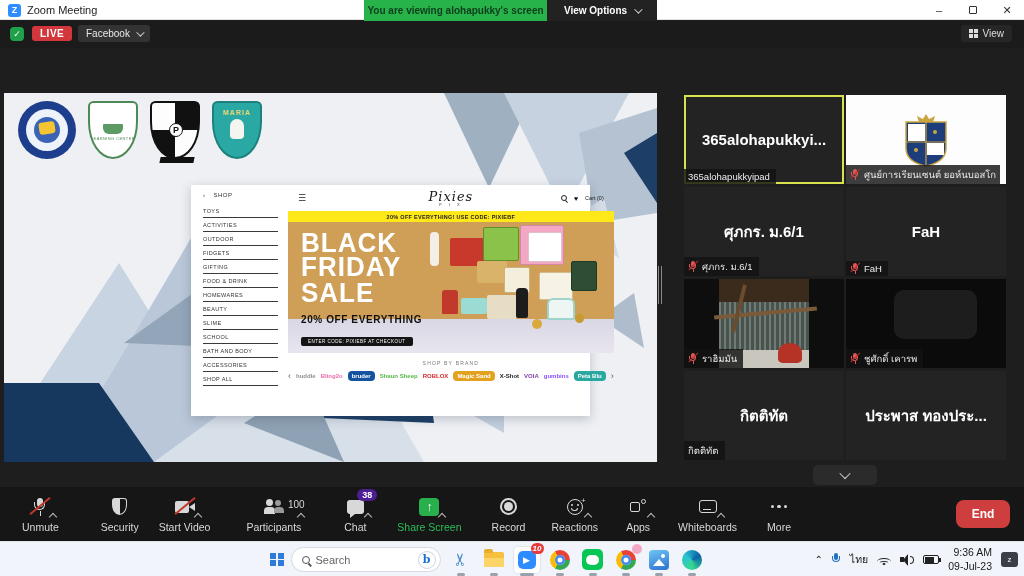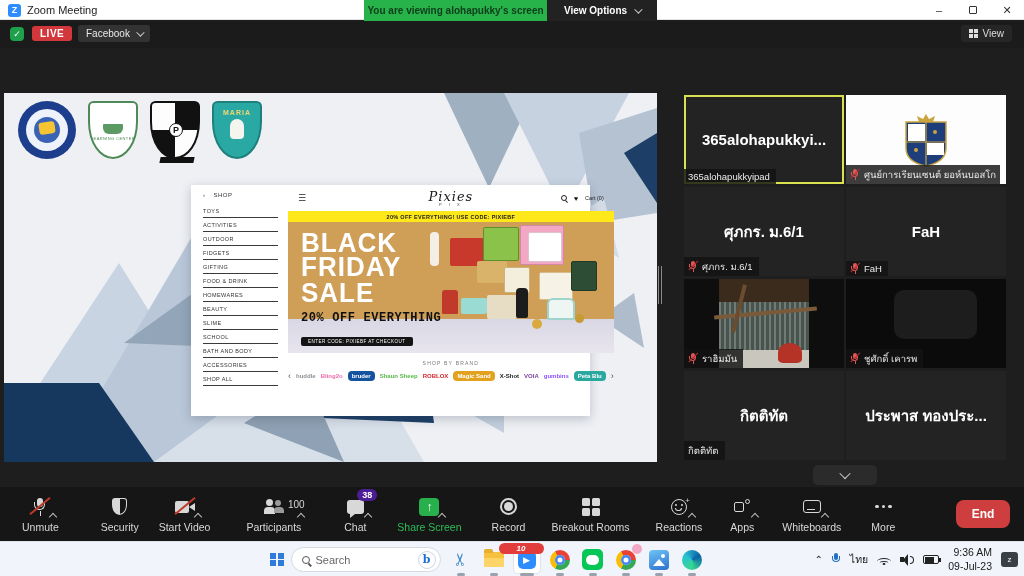--- a/index.html
+++ b/index.html
@@ -66,21 +66,21 @@
   .hdr-icons { margin-left:auto; display:flex; align-items:center; gap:7px; z-index:2; }
   .search-mini { width:6px; height:6px; border:1px solid #222; border-radius:50%; position:relative; }
   .search-mini::after { content:""; position:absolute; right:-2px; bottom:-2px; width:3px; height:1px; background:#222; transform:rotate(45deg); }
   .heart-mini { font-size:7px; color:#111; }
   .cart-lbl { font-size:5.5px; color:#222; }
   .promo-strip { height:11px; background:#ffe81a; display:flex; align-items:center; justify-content:center; }
   .promo-strip span { font-size:5.5px; font-weight:bold; color:#1a1a1a; letter-spacing:.3px; }
   .bf-banner { height:131px; position:relative; background:#cf9f58; overflow:hidden; }
   .bf-floor { position:absolute; left:0; bottom:0; width:100%; height:34px; background:linear-gradient(180deg,#d8d7e4,#e8e5ee); }
   .bf-title { position:absolute; left:13px; top:8px; color:#fff; font-weight:900; font-size:26px; line-height:.9; letter-spacing:1px; transform:scaleY(1.08); transform-origin:top left; }
-  .bf-offer { position:absolute; left:13px; bottom:28px; font-size:12px; font-weight:800; color:#101010; letter-spacing:.6px;font-family:Liberation Mono, monospace; }
+  .bf-offer { position:absolute; left:13px; bottom:28px; font-size:10px; font-weight:800; color:#101010; letter-spacing:.6px; }
   .bf-code { position:absolute; left:13px; bottom:7px; background:#141414; color:#fff; font-size:4.5px; letter-spacing:.5px; padding:2px 7px; border-radius:2px; }
   .bf-products { position:absolute; right:0; top:0; width:60%; height:100%; }
   .prod { position:absolute; border-radius:2px; }
   .shop-brand-ttl { text-align:center; font-size:5px; color:#777; letter-spacing:1.2px; margin-top:7px; }
   .brands-row { display:flex; align-items:center; justify-content:center; gap:5px; margin-top:5px; }
   .brand { font-size:6px; font-weight:bold; white-space:nowrap; }
   .brand.pill { color:#fff; padding:2px 4px; border-radius:4px; }
   .car-arrow { font-size:9px; color:#555; cursor:pointer; }
 
   
@@ -167,21 +167,21 @@
   .search-pill .ph { font-size:11px; color:#666; flex:1; }
   .bing-ic { width:18px; height:18px; border-radius:50%; border:1px solid #cfd6e0; color:#1d6fd4; font-size:11px; font-weight:bold; font-family:"DejaVu Serif",serif; display:flex; align-items:center; justify-content:center; }
   .task-ic { width:26px; height:26px; position:relative; display:flex; align-items:center; justify-content:center; cursor:pointer; }
   .task-ic .dash { position:absolute; bottom:-3px; left:9px; width:8px; height:2.5px; background:#9aa2ad; border-radius:2px; }
   .scissors { color:#3f87c9; font-size:17px; transform:rotate(-90deg); }
   .folder { width:20px; height:15px; background:#f6c13f; border-radius:2px; position:relative; }
   .folder::before { content:""; position:absolute; left:0; top:-3px; width:9px; height:4px; background:#e8ae2e; border-radius:2px 2px 0 0; }
   .folder::after { content:""; position:absolute; left:0; bottom:0; width:100%; height:9px; background:#fcd468; border-radius:0 0 2px 2px; }
   .zoom-task { width:26px; height:26px; background:#fff; border-radius:4px; box-shadow:0 0 0 1px #e0e4ea; display:flex; align-items:center; justify-content:center; }
   .zoom-task .zsq { width:18px; height:18px; background:#2d8cff; border-radius:5px; color:#fff; font-size:9px; display:flex; align-items:center; justify-content:center; }
-  .badge-10 { position:absolute; right:-4px; top:-4px; background:#e23c3c; color:#fff; font-size:8px; font-weight:bold; border-radius:7px; padding:1px 18px; z-index:3;font-style:italic; }
+  .badge-10 { position:absolute; right:-4px; top:-4px; background:#e23c3c; color:#fff; font-size:8px; font-weight:bold; border-radius:7px; padding:1px 2px; z-index:3;font-style:italic; }
   .badge-pink { position:absolute; right:-3px; top:-3px; width:10px; height:10px; background:#f3a7c4; border-radius:50%; z-index:3; }
   .chrome { width:20px; height:20px; border-radius:50%; background:conic-gradient(from -30deg,#ea4335 0 120deg,#34a853 120deg 240deg,#fbbc05 240deg 360deg); position:relative; }
   .chrome::after { content:""; position:absolute; left:5px; top:5px; width:10px; height:10px; background:#fff; border-radius:50%; box-shadow:inset 0 0 0 2.5px #4285f4; }
   .line-ic { width:21px; height:21px; background:#06c755; border-radius:5px; display:flex; align-items:center; justify-content:center; }
   .line-ic i { width:13px; height:10px; background:#fff; border-radius:5px; }
   .photos-ic { width:20px; height:20px; border-radius:4px; background:linear-gradient(160deg,#6fc5f5,#2b70cf); position:relative; }
   .photos-ic::after { content:""; position:absolute; left:4px; bottom:4px; border-left:6px solid transparent; border-right:6px solid transparent; border-bottom:7px solid #fff; }
   .photos-ic::before { content:""; position:absolute; right:4px; top:4px; width:4px; height:4px; background:#fff; border-radius:50%; }
   .edge-ic { width:20px; height:20px; border-radius:50%; background:conic-gradient(from 180deg,#35d890,#2bc3d2,#0b62a8,#35d890); }
   .tray { position:absolute; right:6px; top:0; height:35px; display:flex; align-items:center; gap:9px; }
@@ -548,31 +548,20 @@
 
   <div class="zbtn" style="margin-left:10px;">
     <div class="zicon">
         <span class="rec-big">
           <i></i>
         </span>
       </div>
     <div class="zlabel">Record</div>
   </div>
 
-  <div class="zbtn" style="margin-left:6px;">
-    <div class="zicon">
-        <span class="brk-big">
-          <i></i>
-          <i></i>
-          <i></i>
-          <i></i>
-        </span>
-      </div>
-    <div class="zlabel">Breakout Rooms</div>
-  </div>
 
   <div class="zbtn" style="margin-left:6px;">
     <div class="zicon">
         <span class="smile-big">
           <i class="e1"></i>
           <i class="e2"></i>
           <i class="m"></i>
           <span class="plus">+</span>
         </span>
         <span class="chev-up"></span>

